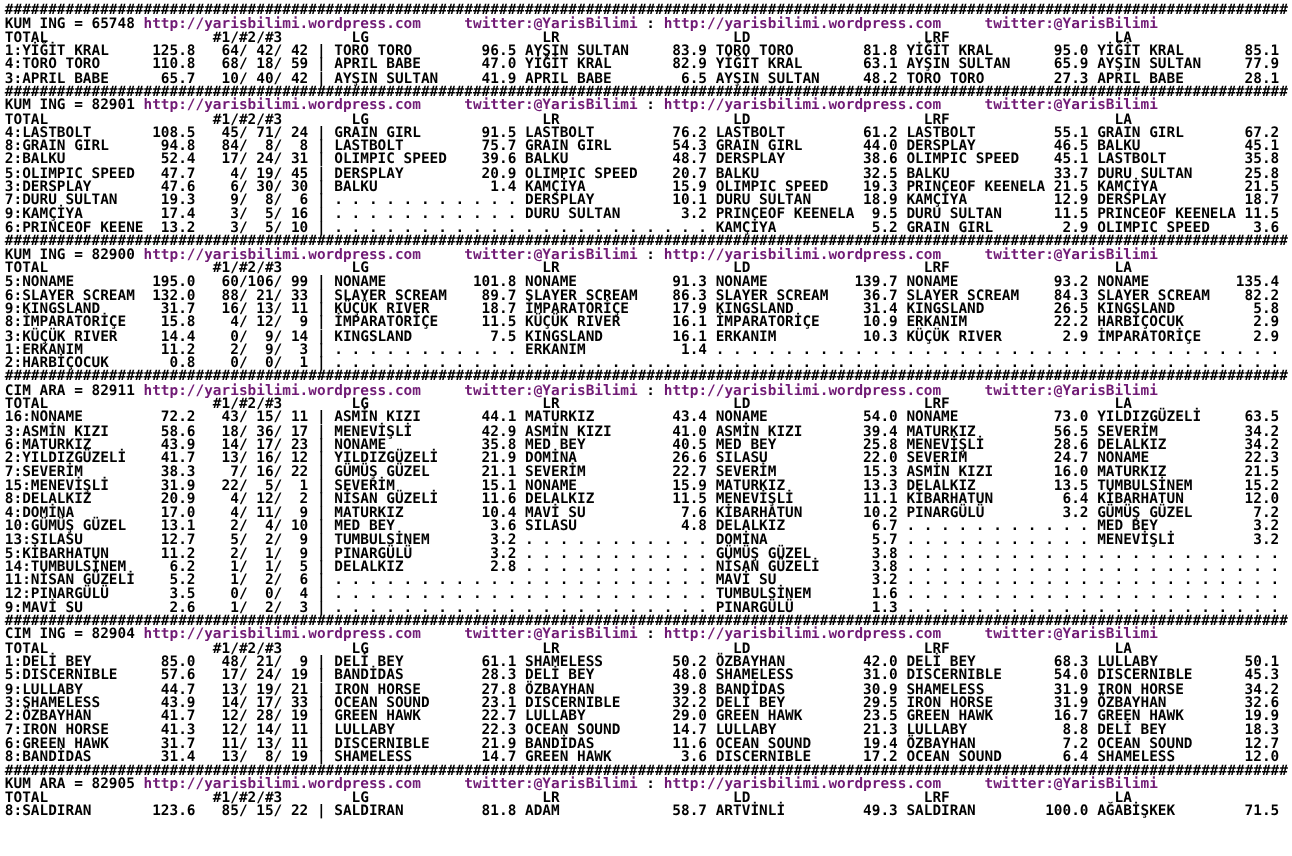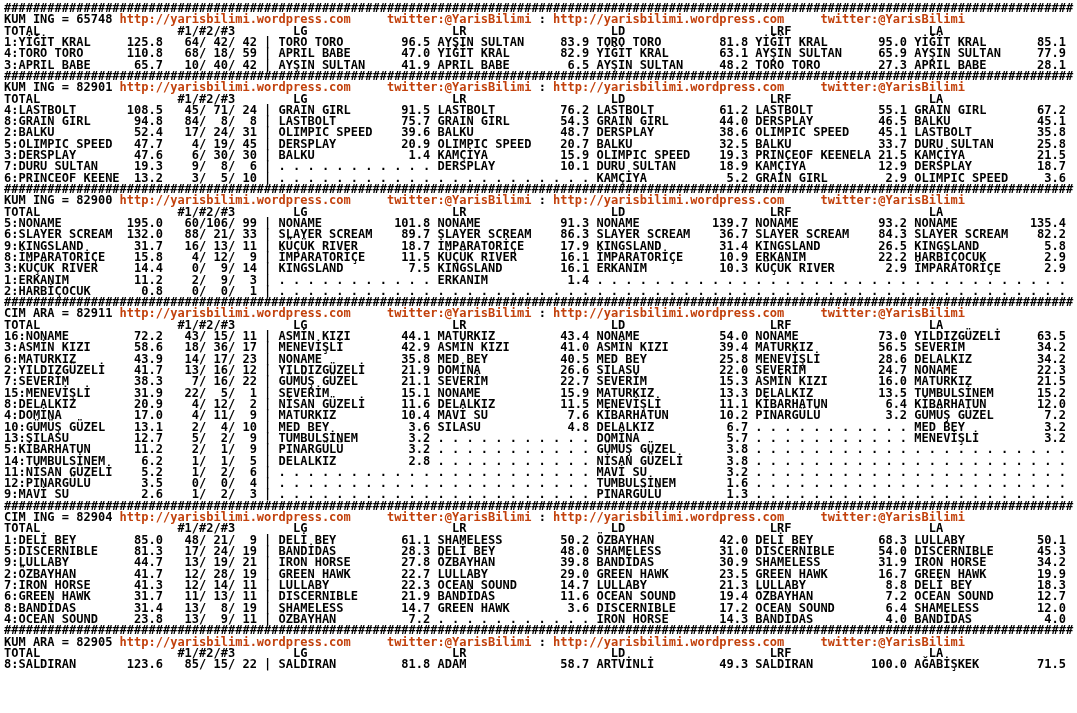--- a/index.html
+++ b/index.html
@@ -4,41 +4,42 @@
 <style>
   html, body { margin: 0; padding: 0; background: #ffffff; }
   body {
     width: 1077px; height: 713px; overflow: hidden;
     color: #000000;
     font-family: "DejaVu Sans Mono", "Liberation Mono", monospace;
     font-size: 12px; line-height: 11.32px; font-weight: 700;
   }
   #report { padding: 3px 0 0 4px; }
   .ln { white-space: pre; height: 11.32px; }
-  .lnk { color: #c2410c; text-decoration: none; }
+  .lnk { color: #701a75; text-decoration: none; }
 </style>
 </head>
 <body>
 
 <main id="report">
     <div class="ln">####################################################################################################################################################</div>
     <div class="ln"><span class="">KUM ING = 65748 </span><span class="lnk">http://yarisbilimi.wordpress.com</span><span class="">     </span><span class="lnk">twitter:@YarisBilimi</span><span class=""> : </span><span class="lnk">http://yarisbilimi.wordpress.com</span><span class="">     </span><span class="lnk">twitter:@YarisBilimi</span></div>
     <div class="ln">TOTAL                   #1/#2/#3        LG                    LR                    LD                    LRF                   LA                    </div>
     <div class="ln">1:YİĞİT KRAL     125.8   64/ 42/ 42 | TORO TORO        96.5 AYŞIN SULTAN     83.9 TORO TORO        81.8 YİĞİT KRAL       95.0 YİĞİT KRAL       85.1 </div>
     <div class="ln">4:TORO TORO      110.8   68/ 18/ 59 | APRIL BABE       47.0 YİĞİT KRAL       82.9 YİĞİT KRAL       63.1 AYŞIN SULTAN     65.9 AYŞIN SULTAN     77.9 </div>
     <div class="ln">3:APRIL BABE      65.7   10/ 40/ 42 | AYŞIN SULTAN     41.9 APRIL BABE        6.5 AYŞIN SULTAN     48.2 TORO TORO        27.3 APRIL BABE       28.1 </div>
     <div class="ln">####################################################################################################################################################</div>
     <div class="ln"><span class="">KUM ING = 82901 </span><span class="lnk">http://yarisbilimi.wordpress.com</span><span class="">     </span><span class="lnk">twitter:@YarisBilimi</span><span class=""> : </span><span class="lnk">http://yarisbilimi.wordpress.com</span><span class="">     </span><span class="lnk">twitter:@YarisBilimi</span></div>
     <div class="ln">TOTAL                   #1/#2/#3        LG                    LR                    LD                    LRF                   LA                    </div>
     <div class="ln">4:LASTBOLT       108.5   45/ 71/ 24 | GRAIN GIRL       91.5 LASTBOLT         76.2 LASTBOLT         61.2 LASTBOLT         55.1 GRAIN GIRL       67.2 </div>
     <div class="ln">8:GRAIN GIRL      94.8   84/  8/  8 | LASTBOLT         75.7 GRAIN GIRL       54.3 GRAIN GIRL       44.0 DERSPLAY         46.5 BALKU            45.1 </div>
     <div class="ln">2:BALKU           52.4   17/ 24/ 31 | OLIMPIC SPEED    39.6 BALKU            48.7 DERSPLAY         38.6 OLIMPIC SPEED    45.1 LASTBOLT         35.8 </div>
     <div class="ln">5:OLIMPIC SPEED   47.7    4/ 19/ 45 | DERSPLAY         20.9 OLIMPIC SPEED    20.7 BALKU            32.5 BALKU            33.7 DURU SULTAN      25.8 </div>
     <div class="ln">3:DERSPLAY        47.6    6/ 30/ 30 | BALKU             1.4 KAMÇİYA          15.9 OLIMPIC SPEED    19.3 PRINCEOF KEENELA 21.5 KAMÇİYA          21.5 </div>
     <div class="ln">7:DURU SULTAN     19.3    9/  8/  6 | . . . . . . . . . . . DERSPLAY         10.1 DURU SULTAN      18.9 KAMÇİYA          12.9 DERSPLAY         18.7 </div>
+    <div class="ln">9:KAMÇİYA         17.4    3/  5/ 16 | . . . . . . . . . . . DURU SULTAN       3.2 PRINCEOF KEENELA  9.5 DURU SULTAN      11.5 PRINCEOF KEENELA 11.5 </div>
     <div class="ln">6:PRINCEOF KEENE  13.2    3/  5/ 10 | . . . . . . . . . . . . . . . . . . . . . . KAMÇİYA           5.2 GRAIN GIRL        2.9 OLIMPIC SPEED     3.6 </div>
     <div class="ln">####################################################################################################################################################</div>
     <div class="ln"><span class="">KUM ING = 82900 </span><span class="lnk">http://yarisbilimi.wordpress.com</span><span class="">     </span><span class="lnk">twitter:@YarisBilimi</span><span class=""> : </span><span class="lnk">http://yarisbilimi.wordpress.com</span><span class="">     </span><span class="lnk">twitter:@YarisBilimi</span></div>
     <div class="ln">TOTAL                   #1/#2/#3        LG                    LR                    LD                    LRF                   LA                    </div>
     <div class="ln">5:NONAME         195.0   60/106/ 99 | NONAME          101.8 NONAME           91.3 NONAME          139.7 NONAME           93.2 NONAME          135.4 </div>
     <div class="ln">6:SLAYER SCREAM  132.0   88/ 21/ 33 | SLAYER SCREAM    89.7 SLAYER SCREAM    86.3 SLAYER SCREAM    36.7 SLAYER SCREAM    84.3 SLAYER SCREAM    82.2 </div>
     <div class="ln">9:KINGSLAND       31.7   16/ 13/ 11 | KÜÇÜK RIVER      18.7 İMPARATORİÇE     17.9 KINGSLAND        31.4 KINGSLAND        26.5 KINGSLAND         5.8 </div>
     <div class="ln">8:İMPARATORİÇE    15.8    4/ 12/  9 | İMPARATORİÇE     11.5 KÜÇÜK RIVER      16.1 İMPARATORİÇE     10.9 ERKANIM          22.2 HARBİÇOCUK        2.9 </div>
     <div class="ln">3:KÜÇÜK RIVER     14.4    0/  9/ 14 | KINGSLAND         7.5 KINGSLAND        16.1 ERKANIM          10.3 KÜÇÜK RIVER       2.9 İMPARATORİÇE      2.9 </div>
     <div class="ln">1:ERKANIM         11.2    2/  9/  3 | . . . . . . . . . . . ERKANIM           1.4 . . . . . . . . . . . . . . . . . . . . . . . . . . . . . . . . . </div>
@@ -58,24 +59,24 @@
     <div class="ln">13:SILASU         12.7    5/  2/  9 | TUMBULSİNEM       3.2 . . . . . . . . . . . DOMİNA            5.7 . . . . . . . . . . . MENEVİŞLİ         3.2 </div>
     <div class="ln">5:KİBARHATUN      11.2    2/  1/  9 | PINARGÜLÜ         3.2 . . . . . . . . . . . GÜMÜŞ GÜZEL       3.8 . . . . . . . . . . . . . . . . . . . . . . </div>
     <div class="ln">14:TUMBULSİNEM     6.2    1/  1/  5 | DELALKIZ          2.8 . . . . . . . . . . . NİSAN GÜZELİ      3.8 . . . . . . . . . . . . . . . . . . . . . . </div>
     <div class="ln">11:NİSAN GÜZELİ    5.2    1/  2/  6 | . . . . . . . . . . . . . . . . . . . . . . MAVİ SU           3.2 . . . . . . . . . . . . . . . . . . . . . . </div>
     <div class="ln">12:PINARGÜLÜ       3.5    0/  0/  4 | . . . . . . . . . . . . . . . . . . . . . . TUMBULSİNEM       1.6 . . . . . . . . . . . . . . . . . . . . . . </div>
     <div class="ln">9:MAVİ SU          2.6    1/  2/  3 | . . . . . . . . . . . . . . . . . . . . . . PINARGÜLÜ         1.3 . . . . . . . . . . . . . . . . . . . . . . </div>
     <div class="ln">####################################################################################################################################################</div>
     <div class="ln"><span class="">CIM ING = 82904 </span><span class="lnk">http://yarisbilimi.wordpress.com</span><span class="">     </span><span class="lnk">twitter:@YarisBilimi</span><span class=""> : </span><span class="lnk">http://yarisbilimi.wordpress.com</span><span class="">     </span><span class="lnk">twitter:@YarisBilimi</span></div>
     <div class="ln">TOTAL                   #1/#2/#3        LG                    LR                    LD                    LRF                   LA                    </div>
     <div class="ln">1:DELİ BEY        85.0   48/ 21/  9 | DELİ BEY         61.1 SHAMELESS        50.2 ÖZBAYHAN         42.0 DELİ BEY         68.3 LULLABY          50.1 </div>
-    <div class="ln">5:DISCERNIBLE     81.3   17/ 24/ 19 | BANDİDAS         28.3 DELİ BEY         48.0 SHAMELESS        31.0 DISCERNIBLE      54.0 DISCERNIBLE      45.3 </div>
+    <div class="ln">5:DISCERNIBLE     57.6   17/ 24/ 19 | BANDİDAS         28.3 DELİ BEY         48.0 SHAMELESS        31.0 DISCERNIBLE      54.0 DISCERNIBLE      45.3 </div>
     <div class="ln">9:LULLABY         44.7   13/ 19/ 21 | IRON HORSE       27.8 ÖZBAYHAN         39.8 BANDİDAS         30.9 SHAMELESS        31.9 IRON HORSE       34.2 </div>
+    <div class="ln">3:SHAMELESS       43.9   14/ 17/ 33 | OCEAN SOUND      23.1 DISCERNIBLE      32.2 DELİ BEY         29.5 IRON HORSE       31.9 ÖZBAYHAN         32.6 </div>
     <div class="ln">2:ÖZBAYHAN        41.7   12/ 28/ 19 | GREEN HAWK       22.7 LULLABY          29.0 GREEN HAWK       23.5 GREEN HAWK       16.7 GREEN HAWK       19.9 </div>
     <div class="ln">7:IRON HORSE      41.3   12/ 14/ 11 | LULLABY          22.3 OCEAN SOUND      14.7 LULLABY          21.3 LULLABY           8.8 DELİ BEY         18.3 </div>
     <div class="ln">6:GREEN HAWK      31.7   11/ 13/ 11 | DISCERNIBLE      21.9 BANDİDAS         11.6 OCEAN SOUND      19.4 ÖZBAYHAN          7.2 OCEAN SOUND      12.7 </div>
     <div class="ln">8:BANDİDAS        31.4   13/  8/ 19 | SHAMELESS        14.7 GREEN HAWK        3.6 DISCERNIBLE      17.2 OCEAN SOUND       6.4 SHAMELESS        12.0 </div>
-    <div class="ln">4:OCEAN SOUND     23.8   13/  9/ 11 | ÖZBAYHAN          7.2 . . . . . . . . . . . IRON HORSE       14.3 BANDİDAS          4.0 BANDİDAS          4.0 </div>
     <div class="ln">####################################################################################################################################################</div>
     <div class="ln"><span class="">KUM ARA = 82905 </span><span class="lnk">http://yarisbilimi.wordpress.com</span><span class="">     </span><span class="lnk">twitter:@YarisBilimi</span><span class=""> : </span><span class="lnk">http://yarisbilimi.wordpress.com</span><span class="">     </span><span class="lnk">twitter:@YarisBilimi</span></div>
     <div class="ln">TOTAL                   #1/#2/#3        LG                    LR                    LD                    LRF                   LA                    </div>
     <div class="ln">8:SALDIRAN       123.6   85/ 15/ 22 | SALDIRAN         81.8 ADAM             58.7 ARTVİNLİ         49.3 SALDIRAN        100.0 AĞABİŞKEK        71.5 </div>
   </main>
 
 </body></html>

